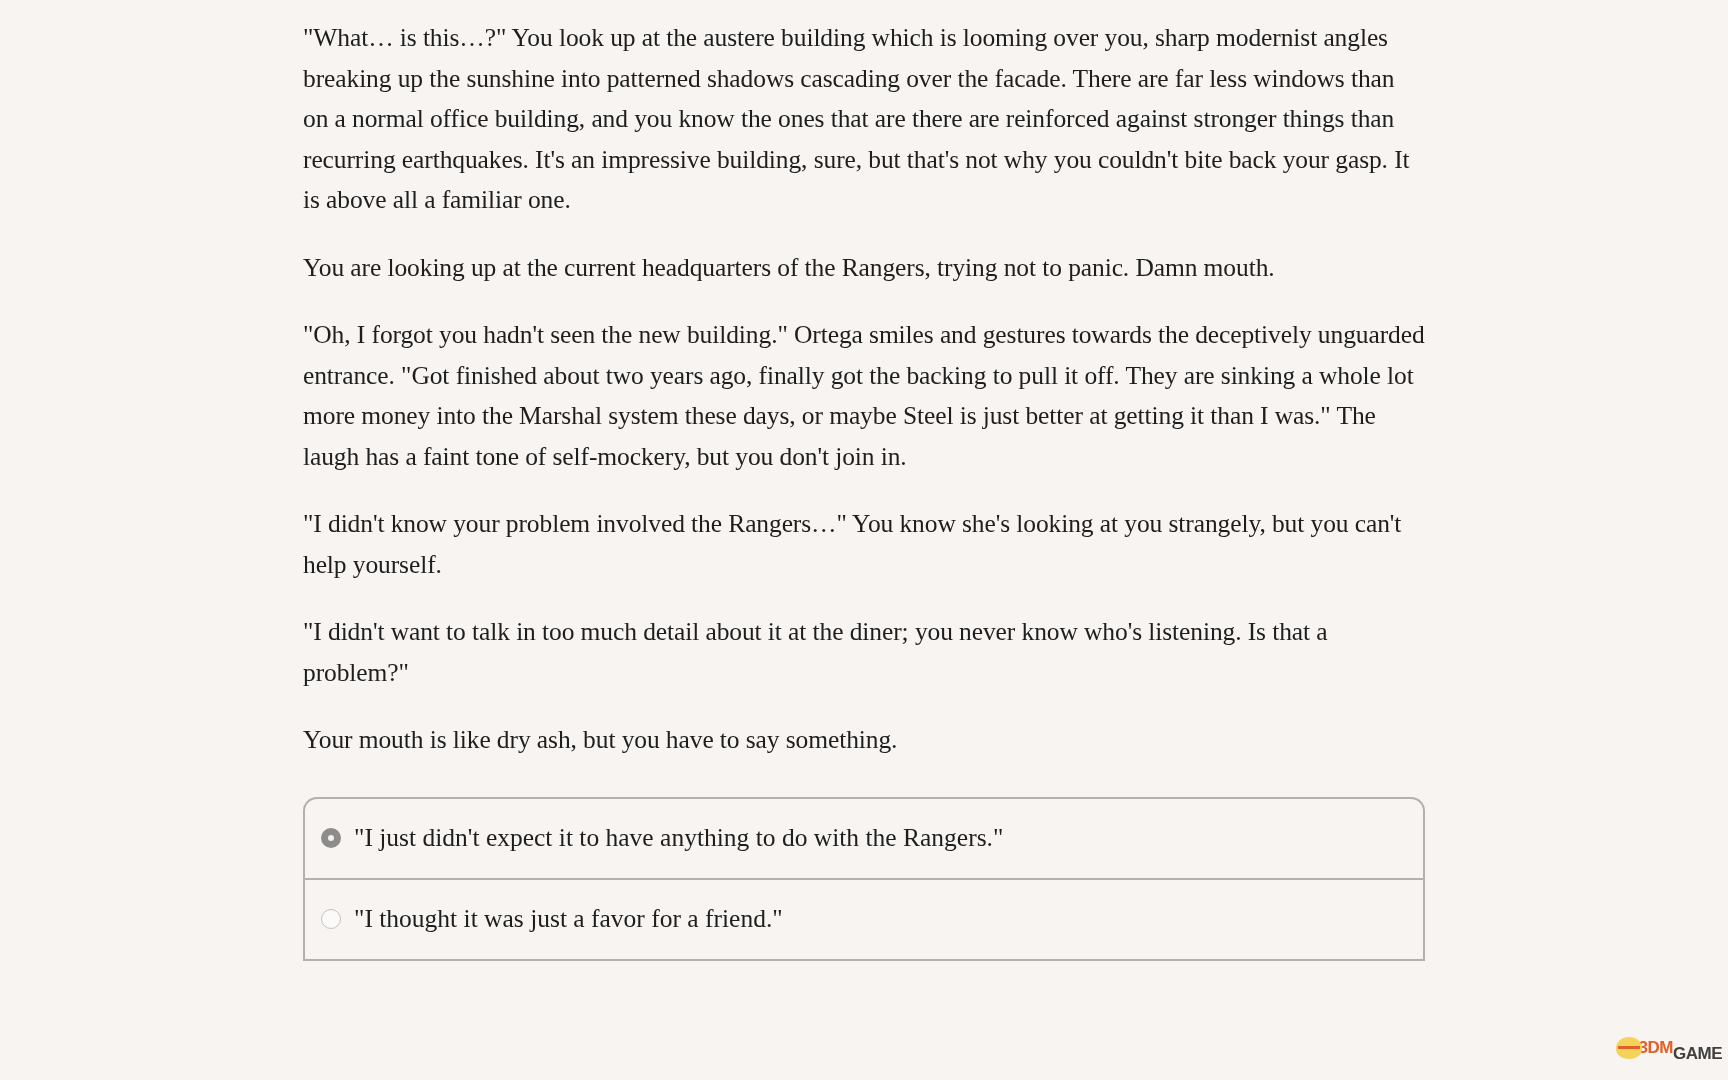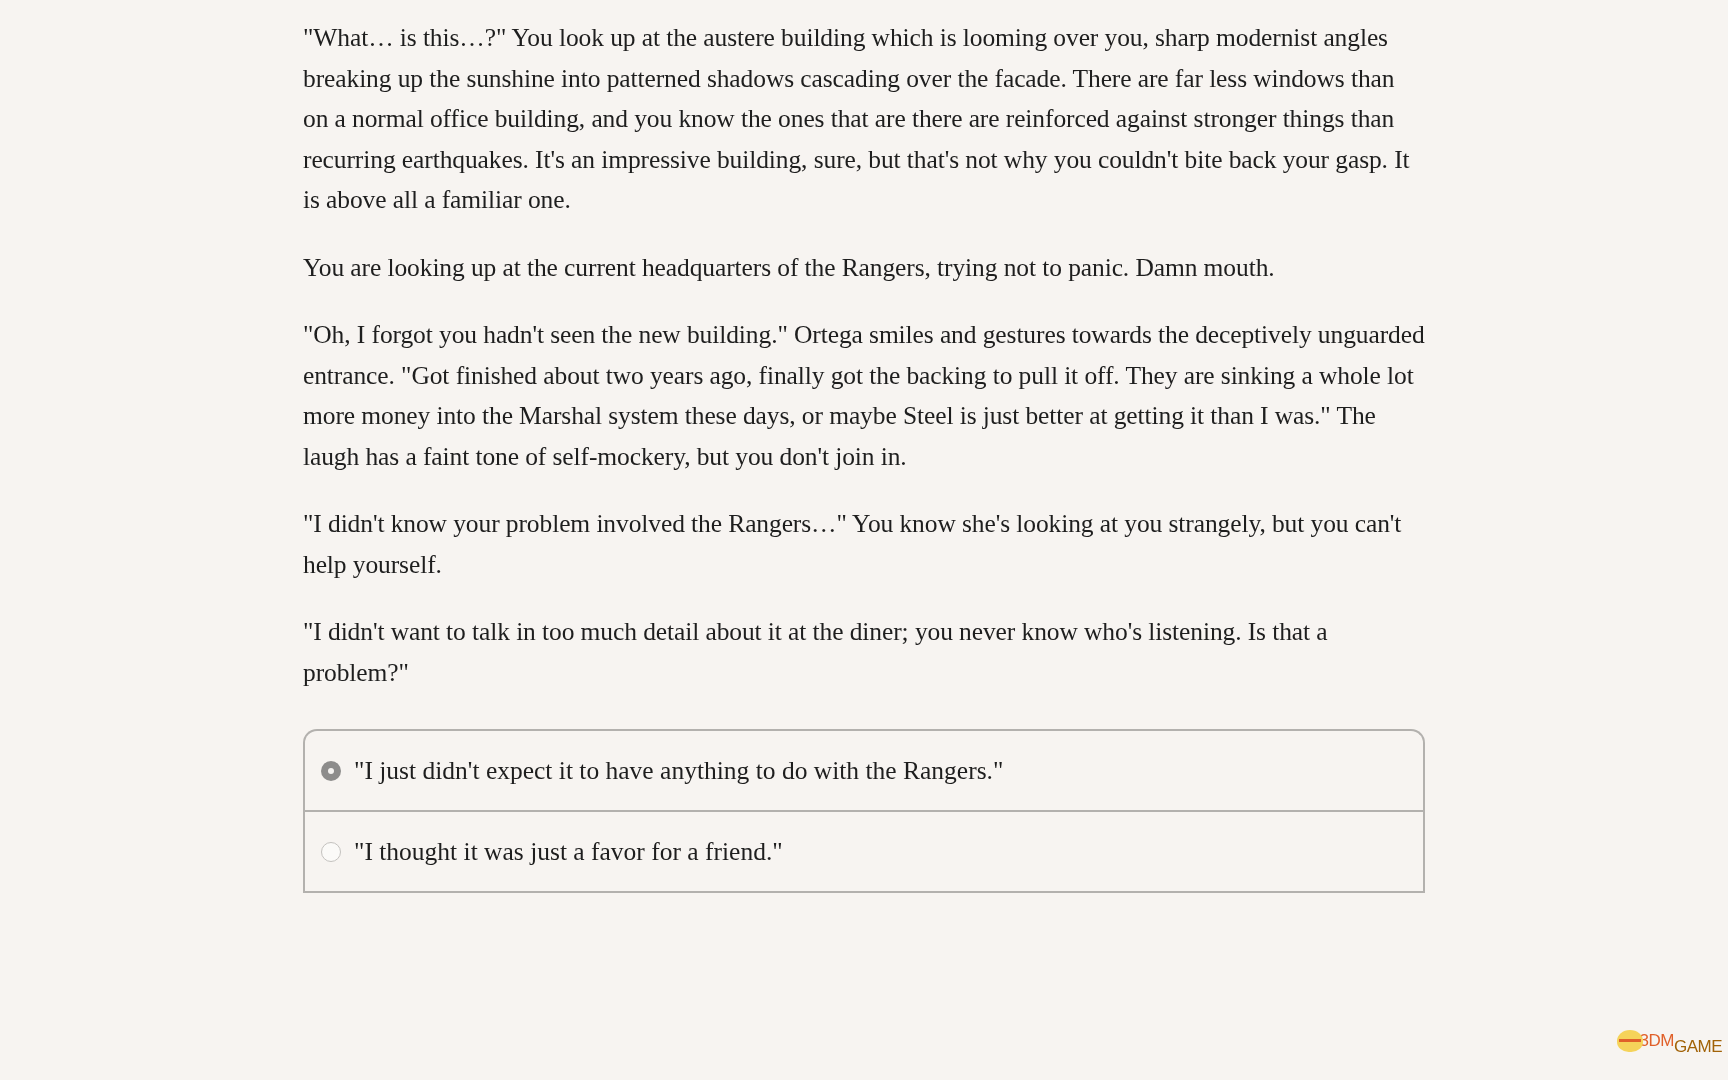--- a/index.html
+++ b/index.html
@@ -63,55 +63,56 @@
       border-radius: 50%;
       background: #f4f2f0;
     }
     .radio.unchecked {
       border: 1.5px solid #c4c2bf;
       background: #fbfaf8;
     }
     .watermark {
       position: absolute;
       right: 6px;
-      bottom: 23px;
+      bottom: 16px;
       display: flex;
       align-items: center;
       font-family: "Liberation Sans", "DejaVu Sans", sans-serif;
-      font-weight: normal;
+      font-weight: bold;
       font-size: 17px;
       letter-spacing: -0.5px;
     }
     .wm-bird {
       width: 26px;
       height: 22px;
       background: #f5d35a;
       border-radius: 50% 50% 45% 45%;
       position: relative;
       margin-right: -3px;
     }
     .wm-bird::after {
       content: "";
       position: absolute;
       left: 2px; top: 9px;
       width: 22px; height: 3px;
       background: #e0602a;
     }
     .wm-3dm { color: #e0602a; }
-    .wm-game { color: #a16207; margin-top: 12px; }
+    .wm-game { color: #404040; margin-top: 12px; }
   </style>
 </head>
 <body>
 
 <div id="page">
   <p class="para">"What… is this…?" You look up at the austere building which is looming over you, sharp modernist angles breaking up the sunshine into patterned shadows cascading over the facade. There are far less windows than on a normal office building, and you know the ones that are there are reinforced against stronger things than recurring earthquakes. It's an impressive building, sure, but that's not why you couldn't bite back your gasp. It is above all a familiar one.</p>
   <p class="para">You are looking up at the current headquarters of the Rangers, trying not to panic. Damn mouth.</p>
   <p class="para">"Oh, I forgot you hadn't seen the new building." Ortega smiles and gestures towards the deceptively unguarded entrance. "Got finished about two years ago, finally got the backing to pull it off. They are sinking a whole lot more money into the Marshal system these days, or maybe Steel is just better at getting it than I was." The laugh has a faint tone of self-mockery, but you don't join in.</p>
   <p class="para">"I didn't know your problem involved the Rangers…" You know she's looking at you strangely, but you can't help yourself.</p>
   <p class="para">"I didn't want to talk in too much detail about it at the diner; you never know who's listening. Is that a problem?"</p>
+  <p class="para">Your mouth is like dry ash, but you have to say something.</p>
 
   <div class="choices">
     <div class="choice">
       <span class="radio checked"></span>
       <span>"I just didn't expect it to have anything to do with the Rangers."</span>
     </div>
     <div class="choice">
       <span class="radio unchecked"></span>
       <span>"I thought it was just a favor for a friend."</span>
     </div>

